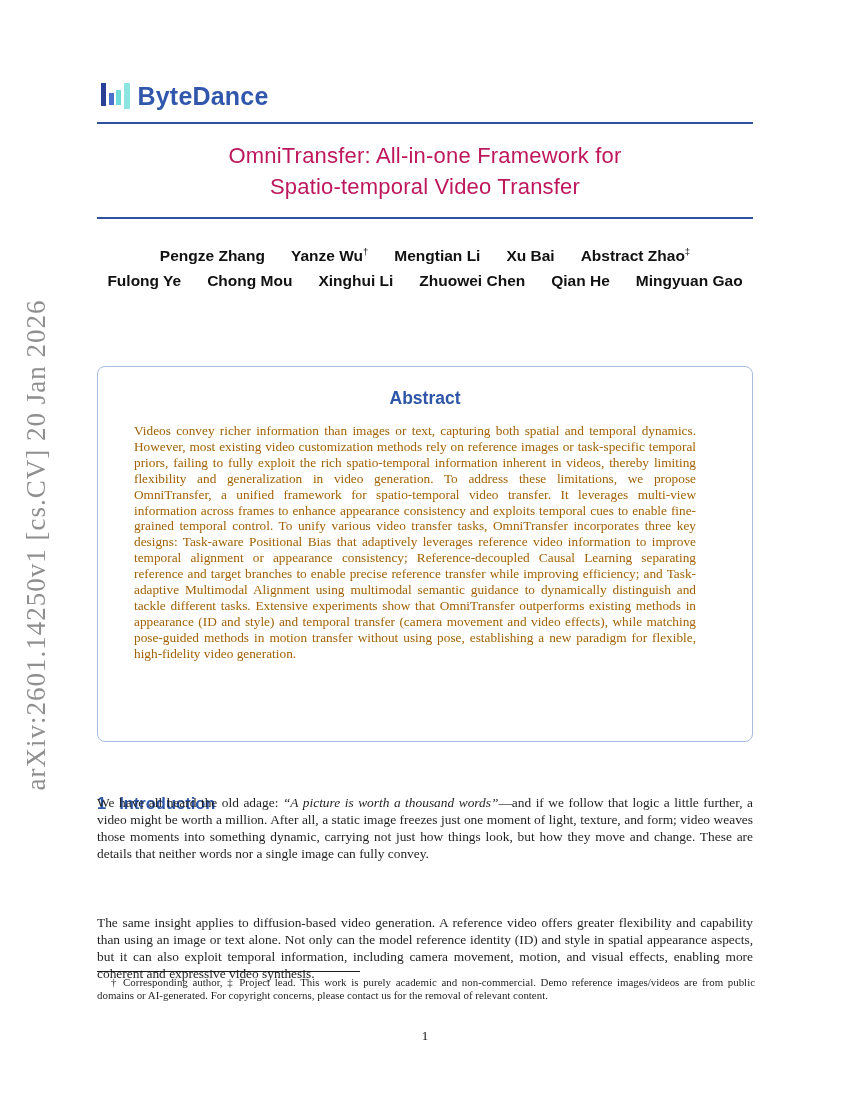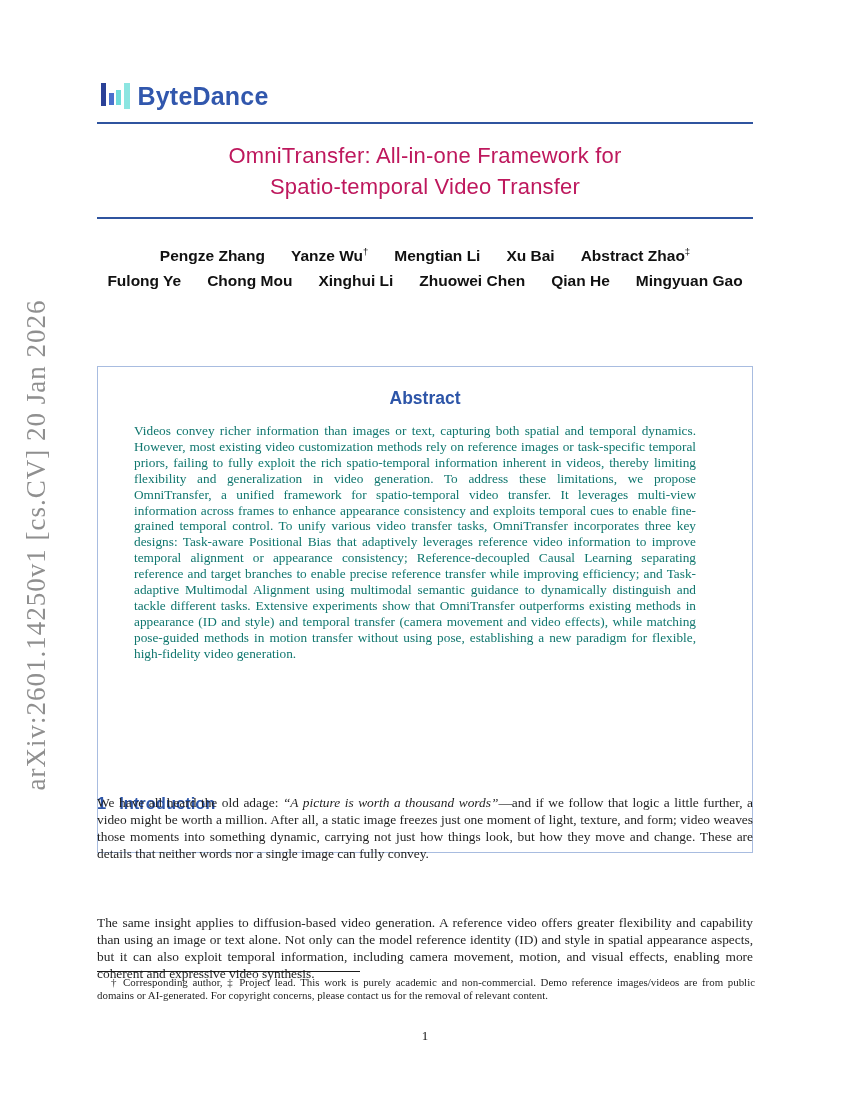--- a/index.html
+++ b/index.html
@@ -54,36 +54,36 @@
   }
   .author-row{display:flex;justify-content:center;gap:26px;line-height:21px;}
   .author sup{font-size:9.5px;font-weight:normal;}
   .affiliation{
     position:absolute;left:97px;top:314px;width:656px;
     text-align:center;
     font-family:"Liberation Sans", sans-serif;
     font-size:13.5px;color:#161616;
   }
   .abstract-box{
-    position:absolute;left:97px;top:366px;width:656px;height:487px;
+    position:absolute;left:97px;top:366px;width:656px;height:376px;
     box-sizing:border-box;
-    border:1.6px solid #a8bce0;border-radius:0;
+    border:1.6px solid #a8bce0;border-radius:8px;
     background:#ffffff;
   }
   .abstract-heading{
     margin:21px 0 0 0;
     text-align:center;
     font-family:"Liberation Sans", sans-serif;
     font-weight:bold;font-size:17.5px;color:#2d55a8;
   }
   .abstract-text{
     margin:14px 56px 0 36px;
     text-align:justify;
     font-family:"Liberation Serif", serif;
-    font-size:13.3px;line-height:15.9px;color:#0f766e;
+    font-size:13.3px;line-height:15.9px;color:#a16207;
   }
   .abstract-meta{margin:15px 36px 0 36px;font-size:12.5px;line-height:18px;}
   .meta-label{
     font-family:"Liberation Sans", sans-serif;
     font-weight:bold;font-size:11.8px;color:#111;
   }
   .meta-value{font-family:"Liberation Serif", serif;font-size:12.5px;color:#1f1f1f;}
   .url{
     font-family:"Liberation Mono", monospace;
     font-size:11.8px;color:#3060c0;text-decoration:none;

